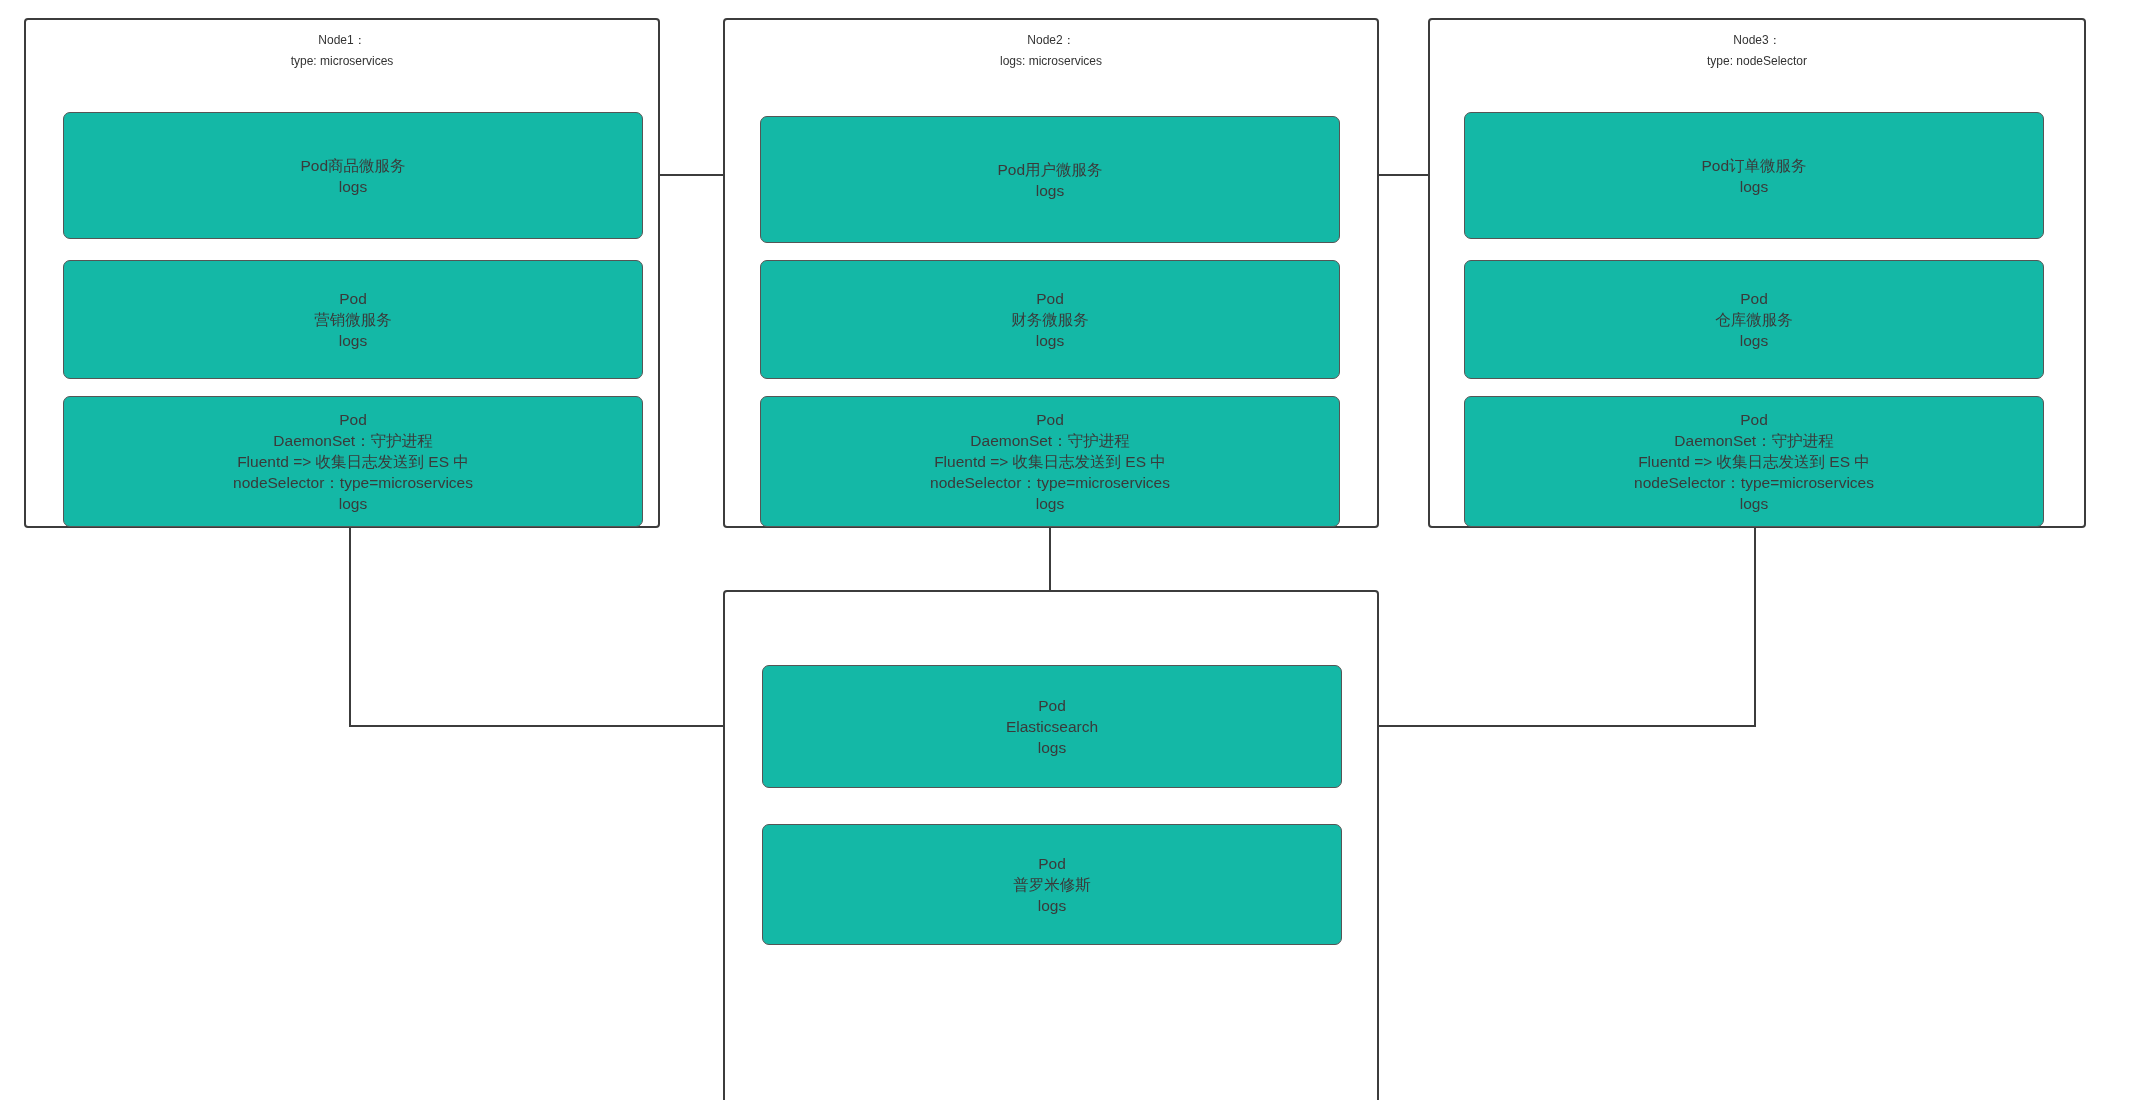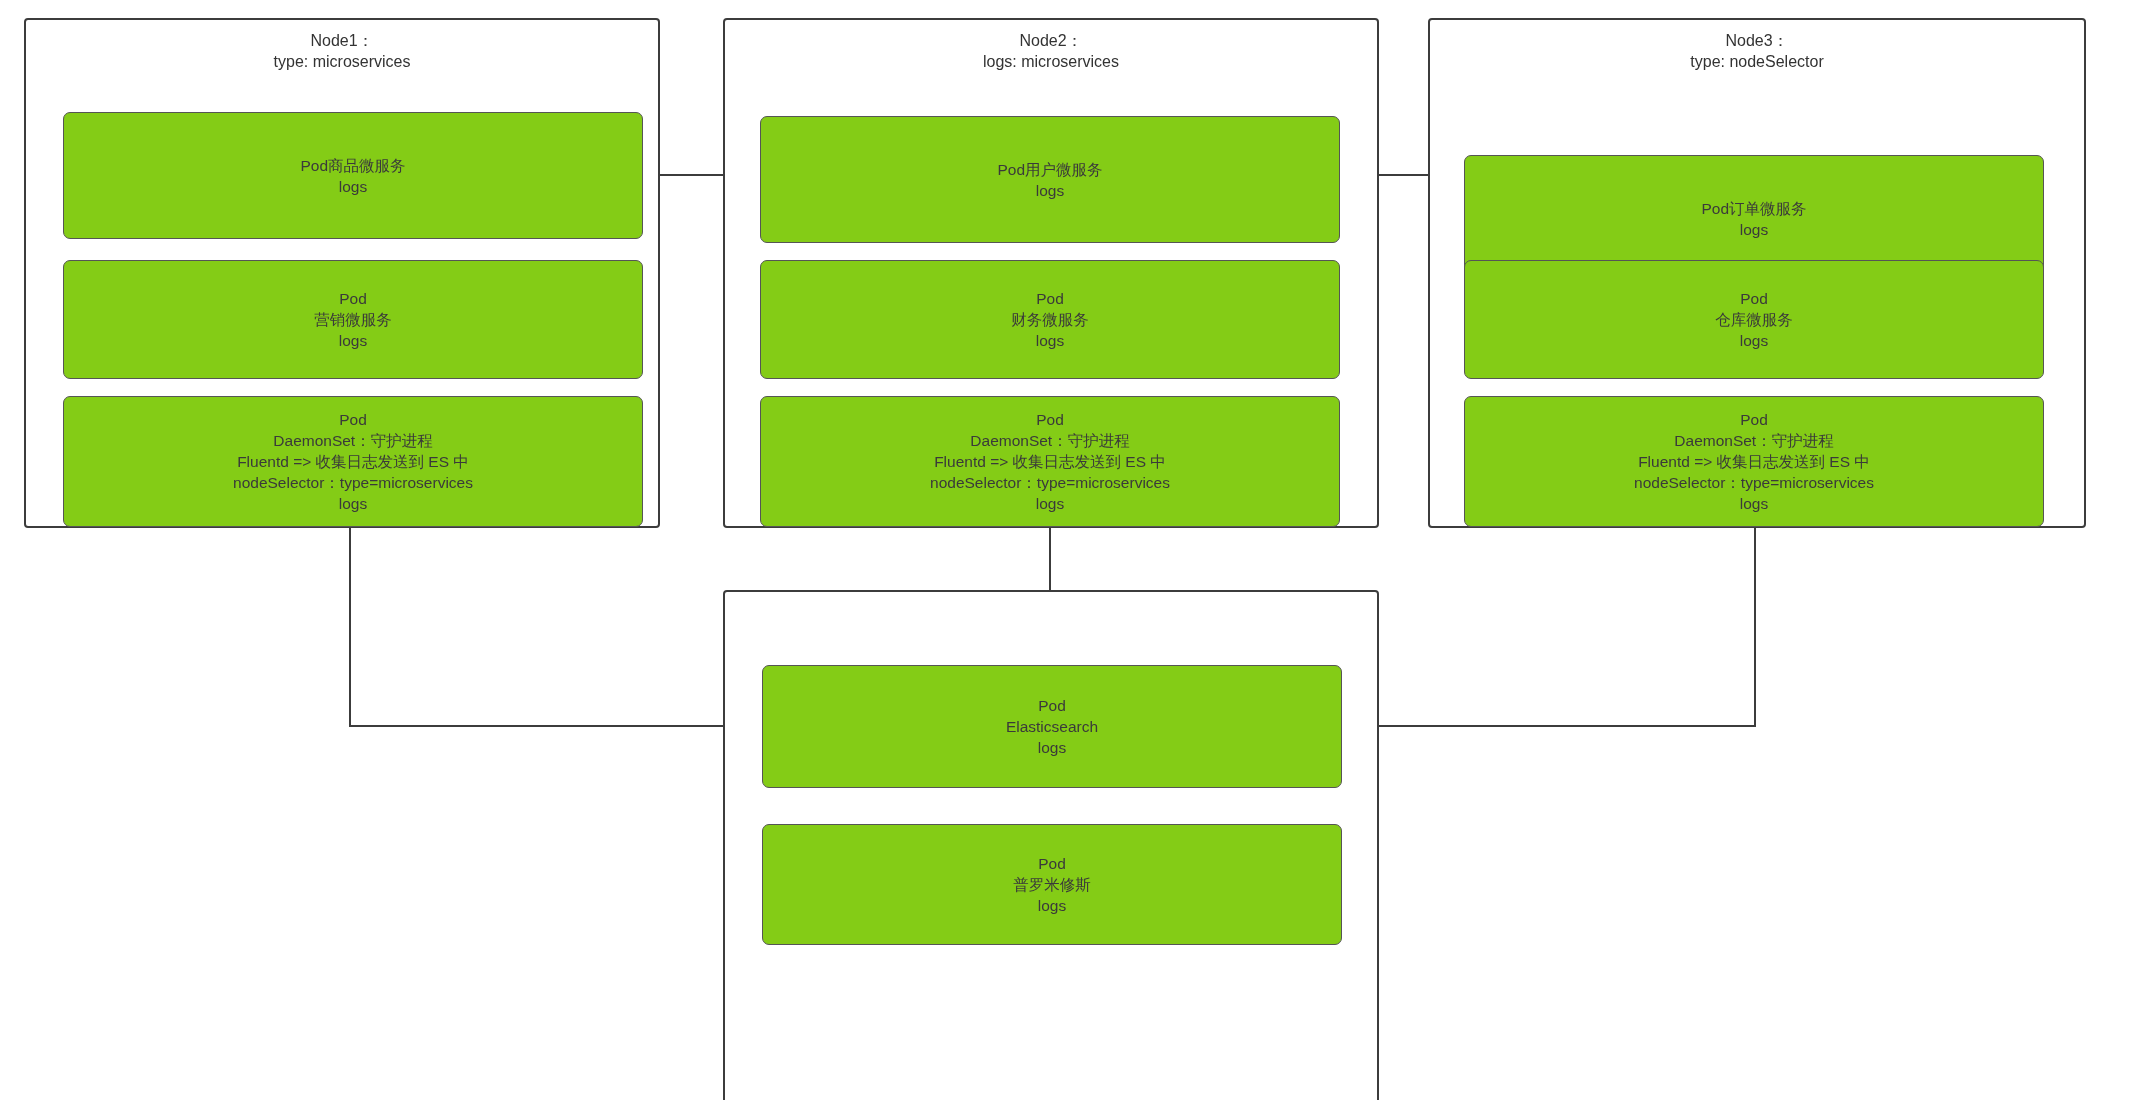--- a/index.html
+++ b/index.html
@@ -21,32 +21,32 @@
     border-radius:4px;
     background:#ffffff;
     box-sizing:border-box;
     z-index:3;
   }
   .node-title{
     position:absolute;
     left:0;
     right:0;
     text-align:center;
-    font-size:16px;
+    font-size:12px;
     line-height:21px;
     color:#333333;
     white-space:pre-line;
     z-index:4;
     pointer-events:none;
   }
   .pod-box{
     position:absolute;
     border:1.5px solid #555555;
     border-radius:7px;
-    background:#84cc16;
+    background:#14b8a6;
     box-sizing:border-box;
     display:flex;
     align-items:center;
     justify-content:center;
     z-index:5;
   }
   .pod-text{
     text-align:center;
     font-size:15.5px;
     line-height:21px;
@@ -149,21 +149,21 @@
 DaemonSet：守护进程
 Fluentd =&gt; 收集日志发送到 ES 中
 nodeSelector：type=microservices
 logs</div>
   </div>
 
   <div class="node-box" style="left:1428px; top:18px; width:658px; height:510px;"></div>
   <div class="node-title" style="left:1428px; width:658px; top:30px;">Node3：
 type: nodeSelector</div>
 
-  <div class="pod-box" style="left:1464px; top:112px; width:580px; height:127px;margin-top:43px;">
+  <div class="pod-box" style="left:1464px; top:112px; width:580px; height:127px;">
     <div class="pod-text">Pod订单微服务
 logs</div>
   </div>
 
   <div class="pod-box" style="left:1464px; top:260px; width:580px; height:119px;">
     <div class="pod-text">Pod
 仓库微服务
 logs</div>
   </div>
 

